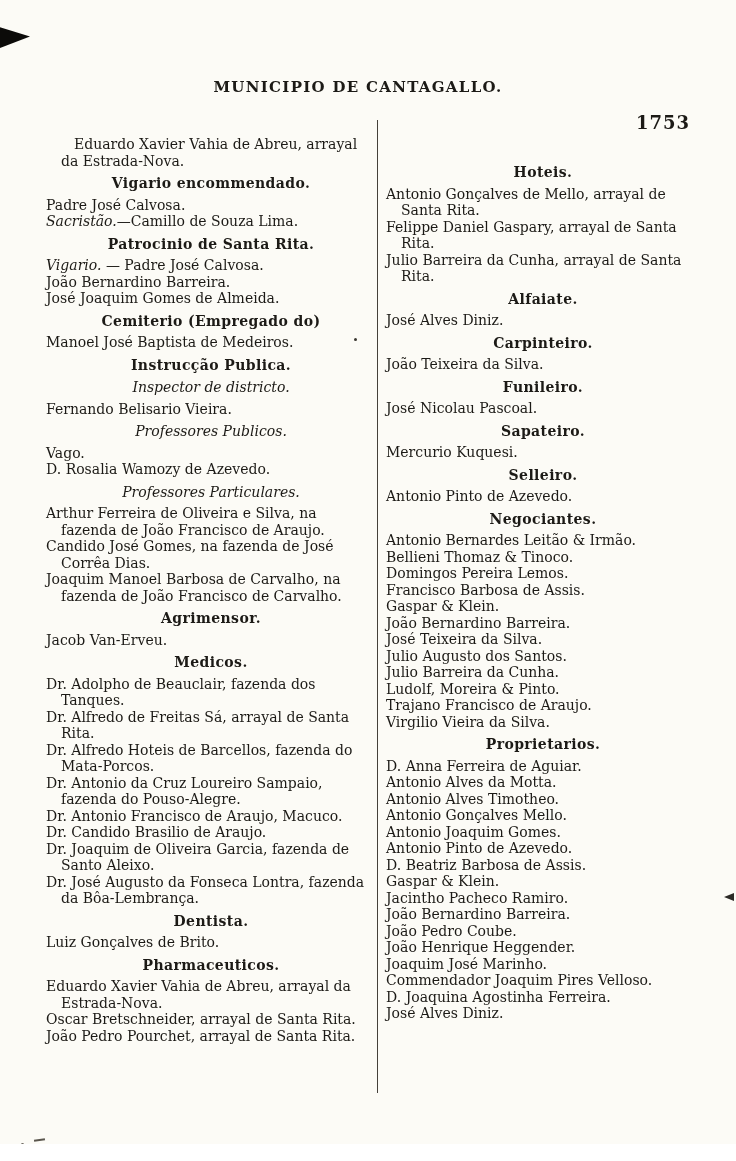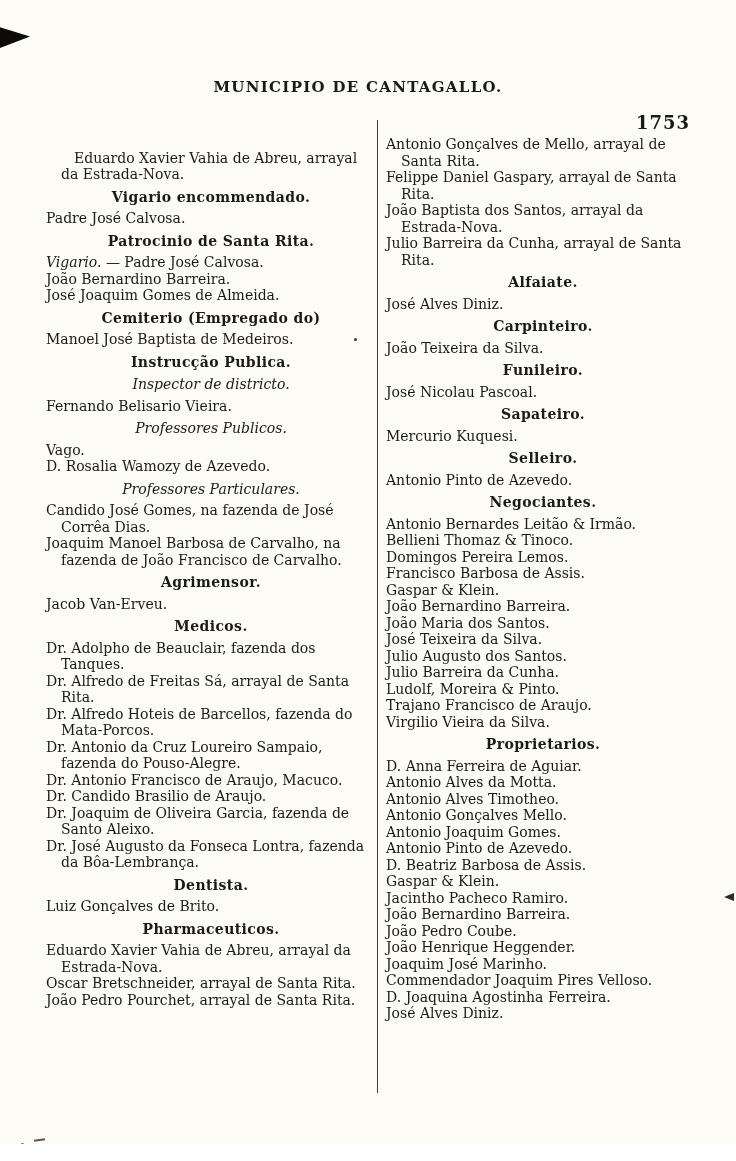--- a/index.html
+++ b/index.html
@@ -116,33 +116,35 @@
 
   <div class="page-num">1753</div>
 
   <div class="divider"></div>
 
   <div class="content">
     <div class="col col-left">
         <div class="entry first-indent">Eduardo Xavier Vahia de Abreu, arrayal da Estrada-Nova.</div>
         <div class="heading">Vigario encommendado.</div>
         <div class="entry">Padre José Calvosa.</div>
+        <div class="entry"><i>Sacristão.</i><span>—Camillo de Souza Lima.</span></div>
         <div class="heading">Patrocinio de Santa Rita.</div>
         <div class="entry"><i>Vigario.</i><span> — Padre José Calvosa.</span></div>
         <div class="entry">João Bernardino Barreira.</div>
         <div class="entry">José Joaquim Gomes de Almeida.</div>
         <div class="heading">Cemiterio (Empregado do)</div>
         <div class="entry">Manoel José Baptista de Medeiros.</div>
         <div class="heading">Instrucção Publica.</div>
         <div class="subheading">Inspector de districto.</div>
         <div class="entry">Fernando Belisario Vieira.</div>
         <div class="subheading">Professores Publicos.</div>
         <div class="entry">Vago.</div>
         <div class="entry">D. Rosalia Wamozy de Azevedo.</div>
         <div class="subheading">Professores Particulares.</div>
+        <div class="entry">Arthur Ferreira de Oliveira e Silva, na fazenda de João Francisco de Araujo.</div>
         <div class="entry">Candido José Gomes, na fazenda de José Corrêa Dias.</div>
         <div class="entry">Joaquim Manoel Barbosa de Carvalho, na fazenda de João Francisco de Carvalho.</div>
         <div class="heading">Agrimensor.</div>
         <div class="entry">Jacob Van-Erveu.</div>
         <div class="heading">Medicos.</div>
         <div class="entry">Dr. Adolpho de Beauclair, fazenda dos Tanques.</div>
         <div class="entry">Dr. Alfredo de Freitas Sá, arrayal de Santa Rita.</div>
         <div class="entry">Dr. Alfredo Hoteis de Barcellos, fazenda do Mata-Porcos.</div>
         <div class="entry">Dr. Antonio da Cruz Loureiro Sampaio, fazenda do Pouso-Alegre.</div>
         <div class="entry">Dr. Antonio Francisco de Araujo, Macuco.</div>
@@ -150,42 +152,41 @@
         <div class="entry">Dr. Joaquim de Oliveira Garcia, fazenda de Santo Aleixo.</div>
         <div class="entry">Dr. José Augusto da Fonseca Lontra, fazenda da Bôa-Lembrança.</div>
         <div class="heading">Dentista.</div>
         <div class="entry">Luiz Gonçalves de Brito.</div>
         <div class="heading">Pharmaceuticos.</div>
         <div class="entry">Eduardo Xavier Vahia de Abreu, arrayal da Estrada-Nova.</div>
         <div class="entry">Oscar Bretschneider, arrayal de Santa Rita.</div>
         <div class="entry">João Pedro Pourchet, arrayal de Santa Rita.</div>
       </div>
     <div class="col col-right">
+        <div class="heading">Hoteis.</div>
         <div class="entry">Antonio Gonçalves de Mello, arrayal de Santa Rita.</div>
         <div class="entry">Felippe Daniel Gaspary, arrayal de Santa Rita.</div>
-        <div class="entry">João Baptista dos Santos, arrayal da Estrada-Nova.</div>
         <div class="entry">Julio Barreira da Cunha, arrayal de Santa Rita.</div>
         <div class="heading">Alfaiate.</div>
         <div class="entry">José Alves Diniz.</div>
         <div class="heading">Carpinteiro.</div>
         <div class="entry">João Teixeira da Silva.</div>
         <div class="heading">Funileiro.</div>
         <div class="entry">José Nicolau Pascoal.</div>
         <div class="heading">Sapateiro.</div>
         <div class="entry">Mercurio Kuquesi.</div>
         <div class="heading">Selleiro.</div>
         <div class="entry">Antonio Pinto de Azevedo.</div>
         <div class="heading">Negociantes.</div>
         <div class="entry">Antonio Bernardes Leitão &amp; Irmão.</div>
         <div class="entry">Bellieni Thomaz &amp; Tinoco.</div>
         <div class="entry">Domingos Pereira Lemos.</div>
         <div class="entry">Francisco Barbosa de Assis.</div>
         <div class="entry">Gaspar &amp; Klein.</div>
         <div class="entry">João Bernardino Barreira.</div>
-        <div class="entry">João Maria dos Santos.</div>
         <div class="entry">José Teixeira da Silva.</div>
         <div class="entry">Julio Augusto dos Santos.</div>
         <div class="entry">Julio Barreira da Cunha.</div>
         <div class="entry">Ludolf, Moreira &amp; Pinto.</div>
         <div class="entry">Trajano Francisco de Araujo.</div>
         <div class="entry">Virgilio Vieira da Silva.</div>
         <div class="heading">Proprietarios.</div>
         <div class="entry">D. Anna Ferreira de Aguiar.</div>
         <div class="entry">Antonio Alves da Motta.</div>
         <div class="entry">Antonio Alves Timotheo.</div>

